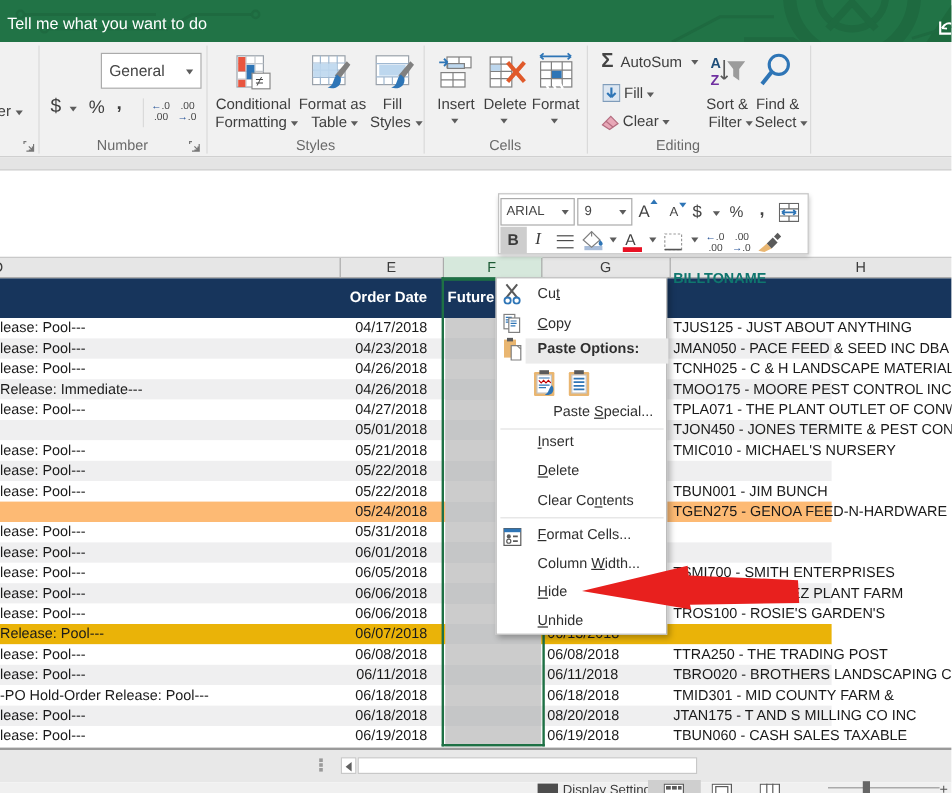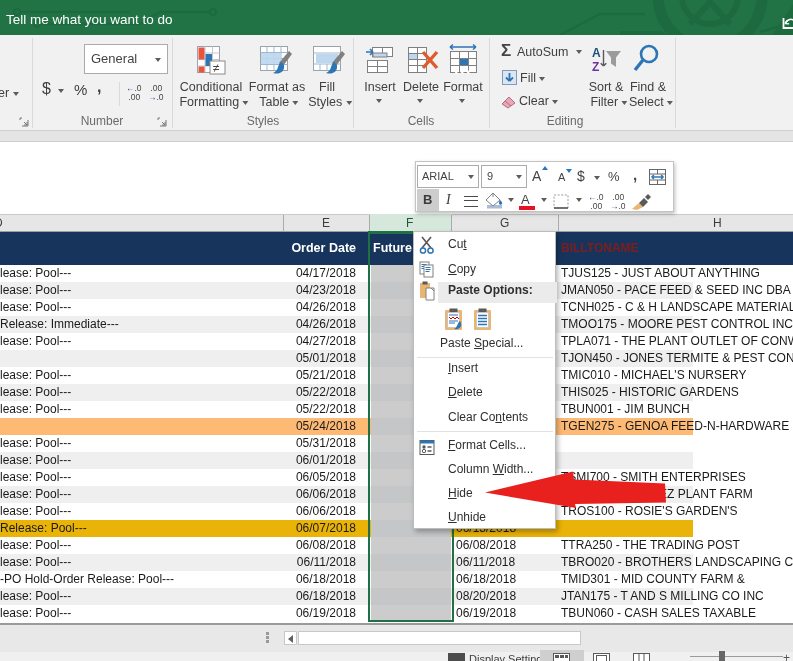--- a/index.html
+++ b/index.html
@@ -39,21 +39,21 @@
 <div class="hl" style="left:500px;top:216px">G</div>
 <div class="hl" style="left:713px;top:216px">H</div>
 <div class="abs" style="left:283px;top:215px;width:1px;height:16px;background:#ababab"></div>
 <div class="abs" style="left:369px;top:215px;width:1px;height:16px;background:#ababab"></div>
 <div class="abs" style="left:451px;top:215px;width:1px;height:16px;background:#ababab"></div>
 <div class="abs" style="left:558px;top:215px;width:1px;height:16px;background:#ababab"></div>
 
 <div class="abs" style="left:0;top:232px;width:793px;height:33px;background:#17355c"></div>
 <div class="abs" style="left:250px;top:232px;width:106px;height:33px;line-height:33px;text-align:right;font-weight:bold;font-size:12.5px;color:#fff">Order Date</div>
 <div class="abs" style="left:373px;top:232px;width:80px;height:33px;line-height:33px;font-weight:bold;font-size:12.5px;color:#fff;overflow:hidden;white-space:pre">Future Sh</div>
-<div class="abs" style="left:561px;top:232px;height:33px;line-height:33px;font-weight:bold;font-size:12px;color:#7f1d1d">BILLTONAME</div>
+<div class="abs" style="left:561px;top:216px;height:33px;line-height:33px;font-weight:bold;font-size:12px;color:#0f766e">BILLTONAME</div>
 
 <div class="row" style="top:265px;background:#ffffff">
       <div class="cd">lease: Pool---</div>
       <div class="ce">04/17/2018</div>
       <div class="cg">04/17/2018</div>
       <div class="ch">TJUS125 - JUST ABOUT ANYTHING</div>
     </div>
 <div class="row" style="top:282px;background:#efeff0">
       <div class="cd">lease: Pool---</div>
       <div class="ce">04/23/2018</div>
@@ -86,21 +86,20 @@
 <div class="row" style="top:367px;background:#ffffff">
       <div class="cd">lease: Pool---</div>
       <div class="ce">05/21/2018</div>
       <div class="cg">05/21/2018</div>
       <div class="ch">TMIC010 - MICHAEL'S NURSERY</div>
     </div>
 <div class="row" style="top:384px;background:#efeff0">
       <div class="cd">lease: Pool---</div>
       <div class="ce">05/22/2018</div>
       <div class="cg">05/22/2018</div>
-      <div class="ch">THIS025 - HISTORIC GARDENS</div>
     </div>
 <div class="row" style="top:401px;background:#ffffff">
       <div class="cd">lease: Pool---</div>
       <div class="ce">05/22/2018</div>
       <div class="cg">05/22/2018</div>
       <div class="ch">TBUN001 - JIM BUNCH</div>
     </div>
 <div class="row" style="top:418px;background:#fdba74">
       <div class="ce">05/24/2018</div>
       <div class="cg">05/24/2018</div>
@@ -402,21 +401,21 @@
     <path d="M8,12 L13,7 L17,11 L12,16 Z" fill="#5a5a5a"></path>
     <path d="M14,6 L17,3 L20,6 L17,9 Z" fill="#5a5a5a"></path>
   </svg>
 </div>
 
 <div id="menu">
   <div style="position:absolute;left:24px;top:50px;width:119px;height:21px;background:#ebebeb"></div>
 <div style="position:absolute;left:34px;top:5px;">Cu<u>t</u></div>
 <div style="position:absolute;left:34px;top:30px;"><u>C</u>opy</div>
 <div style="position:absolute;left:34px;top:51px;font-weight:bold;">Paste Options:</div>
-<div style="position:absolute;left:26px;top:104px;text-align:center;">Paste <u>S</u>pecial...</div>
+<div style="position:absolute;left:47px;top:104px;text-align:center;">Paste <u>S</u>pecial...</div>
 <div style="position:absolute;left:34px;top:129px;"><u>I</u>nsert</div>
 <div style="position:absolute;left:34px;top:153px;"><u>D</u>elete</div>
 <div style="position:absolute;left:34px;top:178px;">Clear Co<u>n</u>tents</div>
 <div style="position:absolute;left:34px;top:206px;"><u>F</u>ormat Cells...</div>
 <div style="position:absolute;left:34px;top:230px;">Column <u>W</u>idth...</div>
 <div style="position:absolute;left:34px;top:254px;"><u>H</u>ide</div>
 <div style="position:absolute;left:34px;top:278px;"><u>U</u>nhide</div>
   <div class="msep" style="top:125px"></div>
   <div class="msep" style="top:199px"></div>
 

